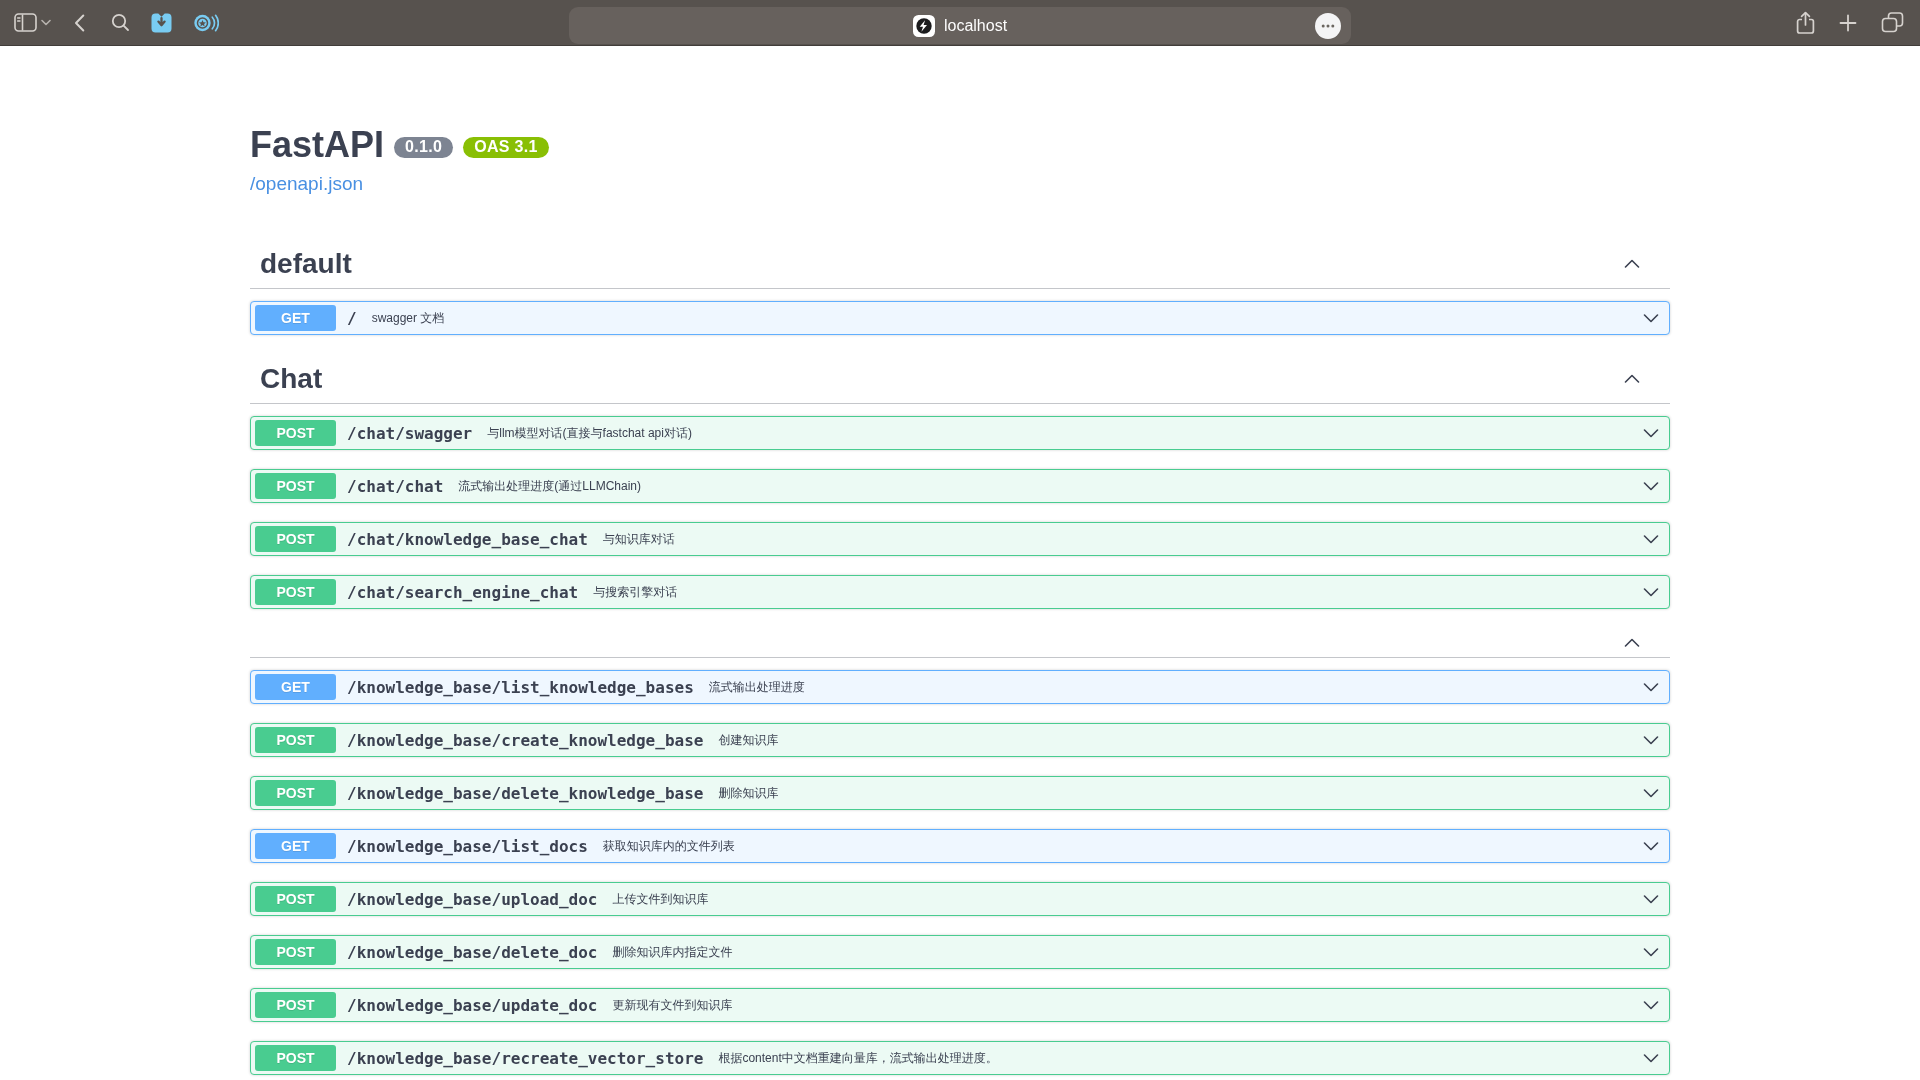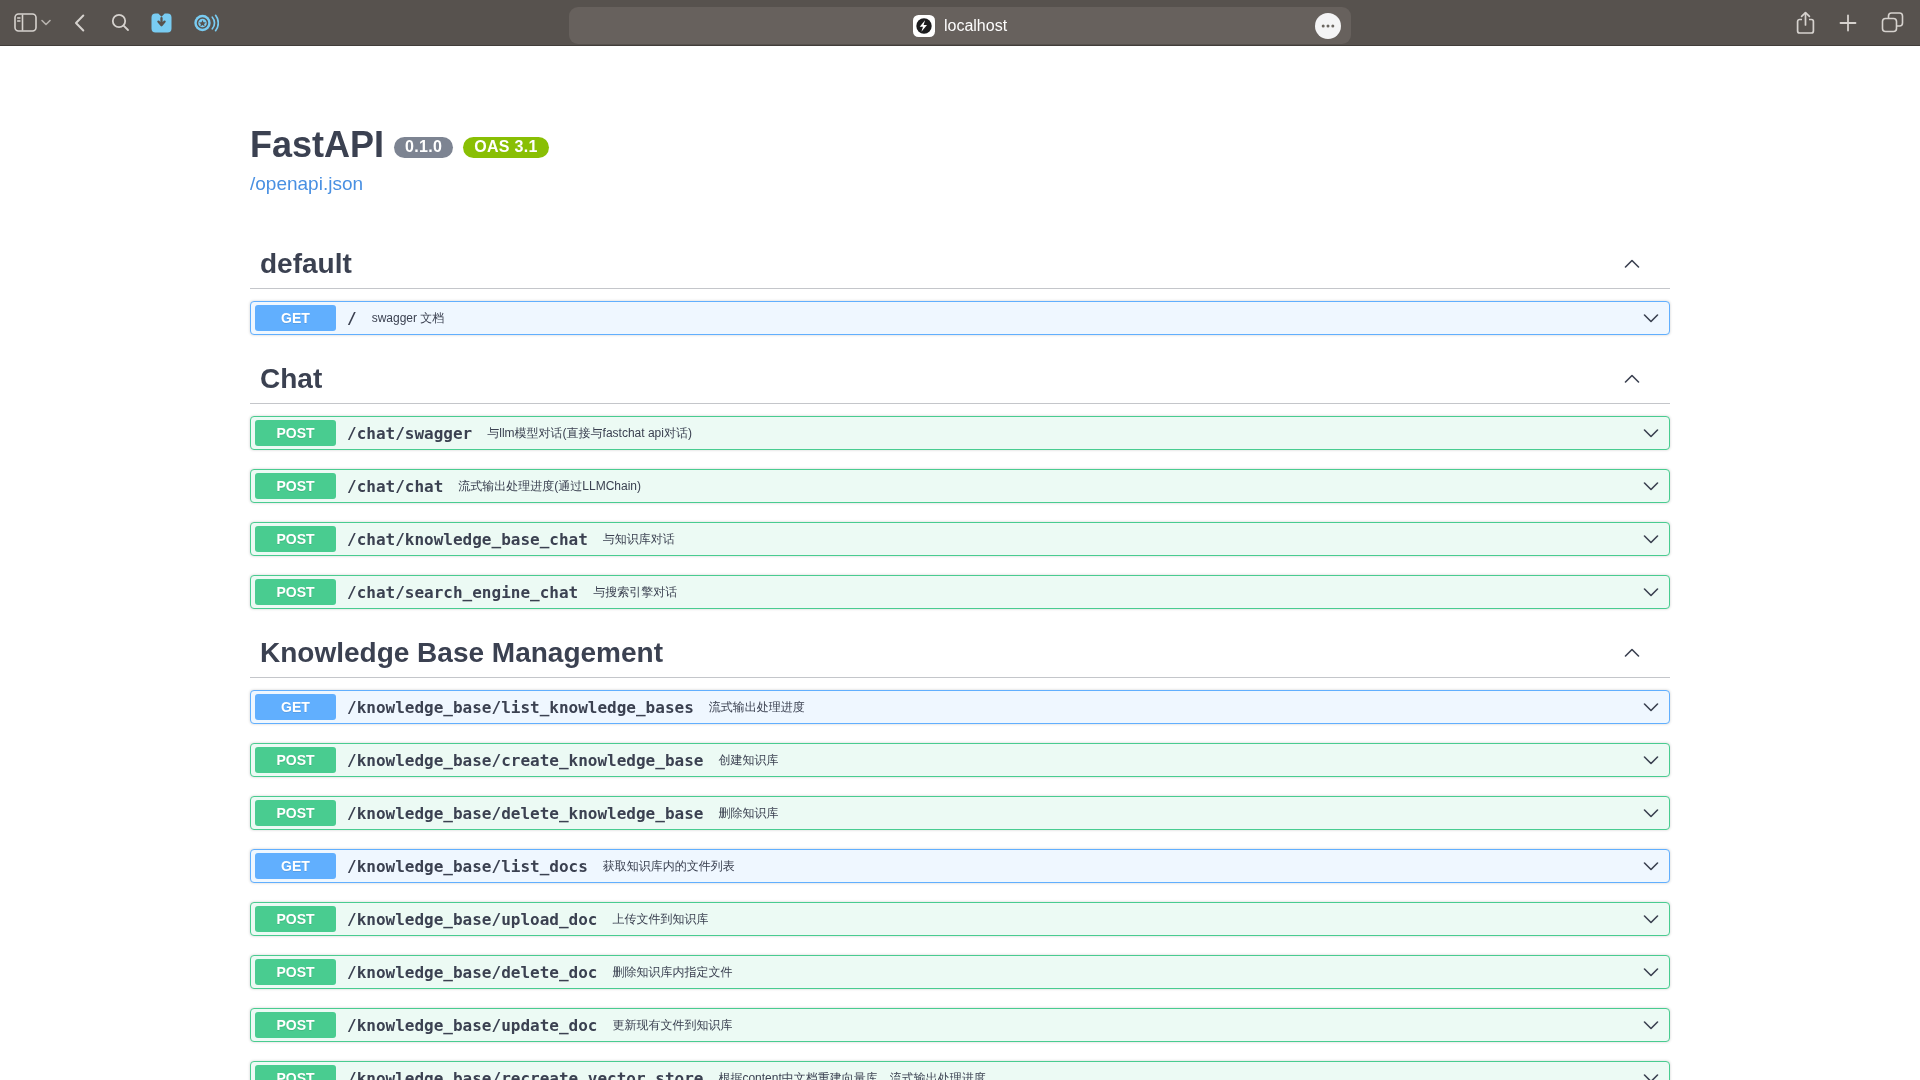--- a/index.html
+++ b/index.html
@@ -228,21 +228,20 @@
                 <span style="margin-left: auto; display: inline-flex;">
                   <svg class="chev" width="16" height="9" viewBox="0 0 16 9">
   <polyline points="1.5,1 8,7.5 14.5,1" fill="none" stroke="#3b4151" stroke-width="1.6" stroke-linecap="round" stroke-linejoin="round"></polyline>
                   </svg>
                 </span>
               </div>
             </div>
           </section>
           <section class="tag-section">
             <div class="tag-header">
-              <span class="tag-title">Knowledge Base Management</span>
               <span class="chev-wrap" style="margin-left: auto; display: inline-flex;">
                 <svg class="chev" width="16" height="9" viewBox="0 0 16 9">
   <polyline points="1.5,8 8,1.5 14.5,8" fill="none" stroke="#3b4151" stroke-width="1.6" stroke-linecap="round" stroke-linejoin="round"></polyline>
                 </svg>
               </span>
             </div>
             <div class="ops">
               <div class="opblock get">
                 <span class="method">GET</span>
                 <span class="path">/knowledge_base/list_knowledge_bases</span>

